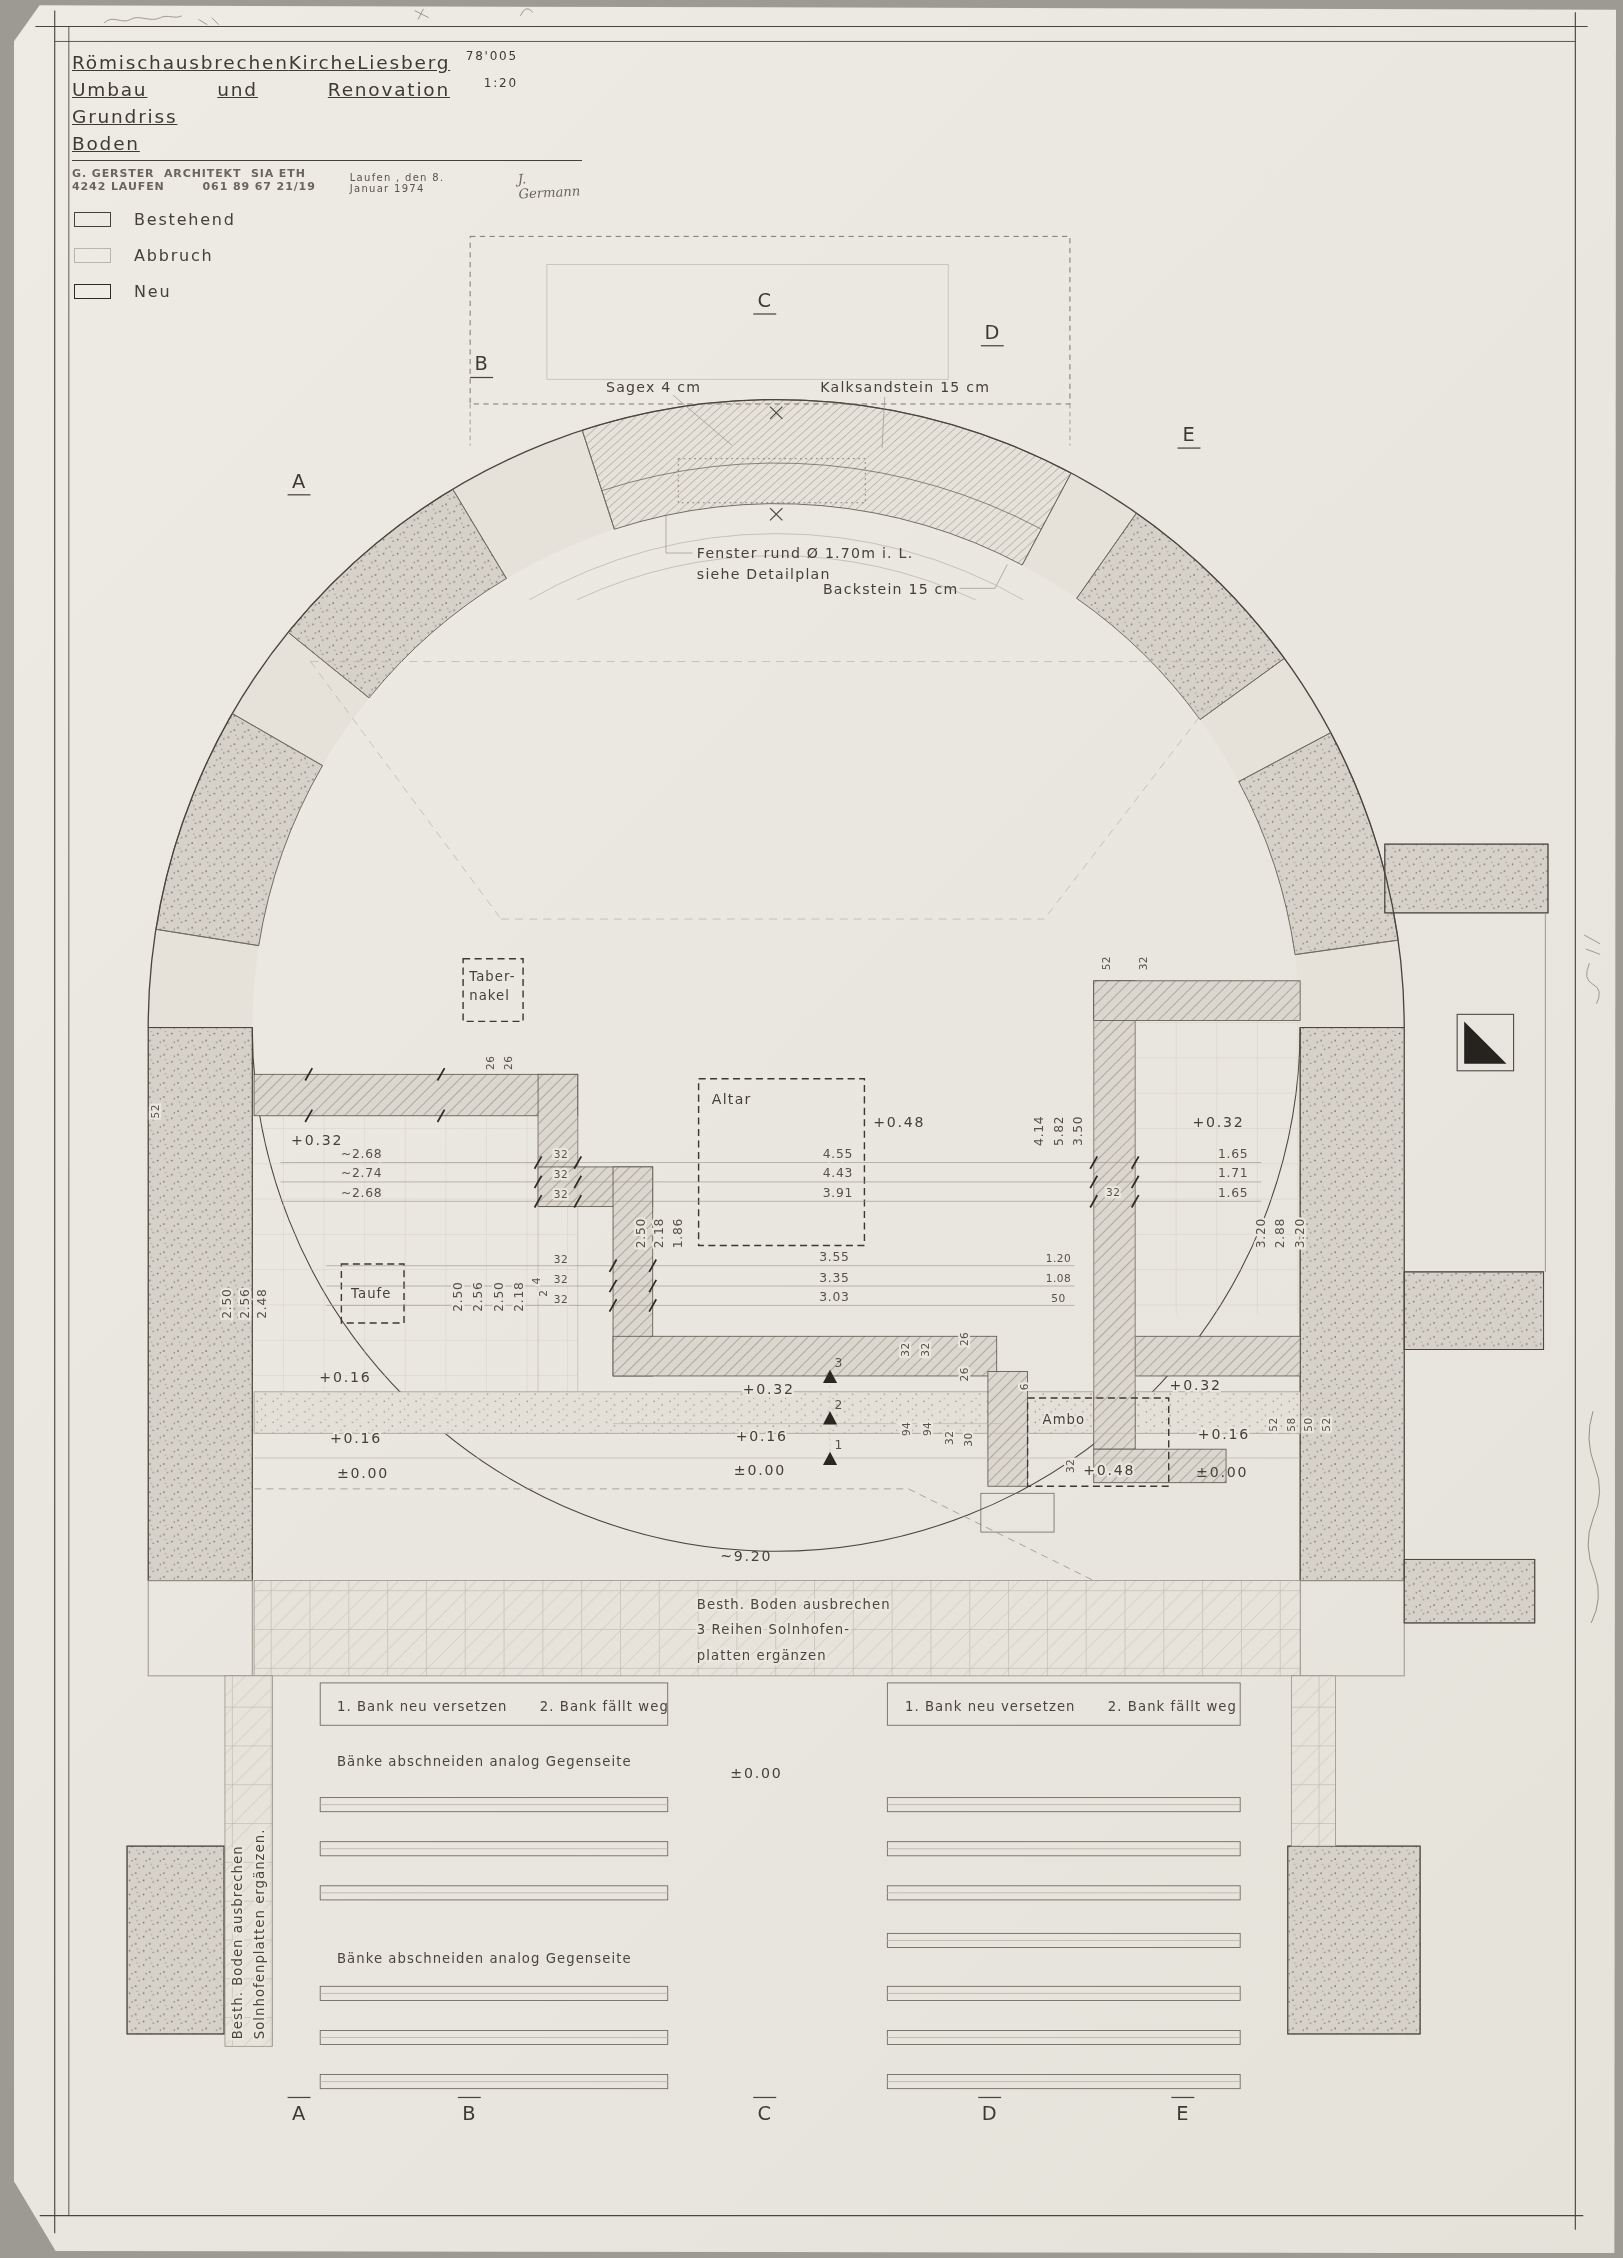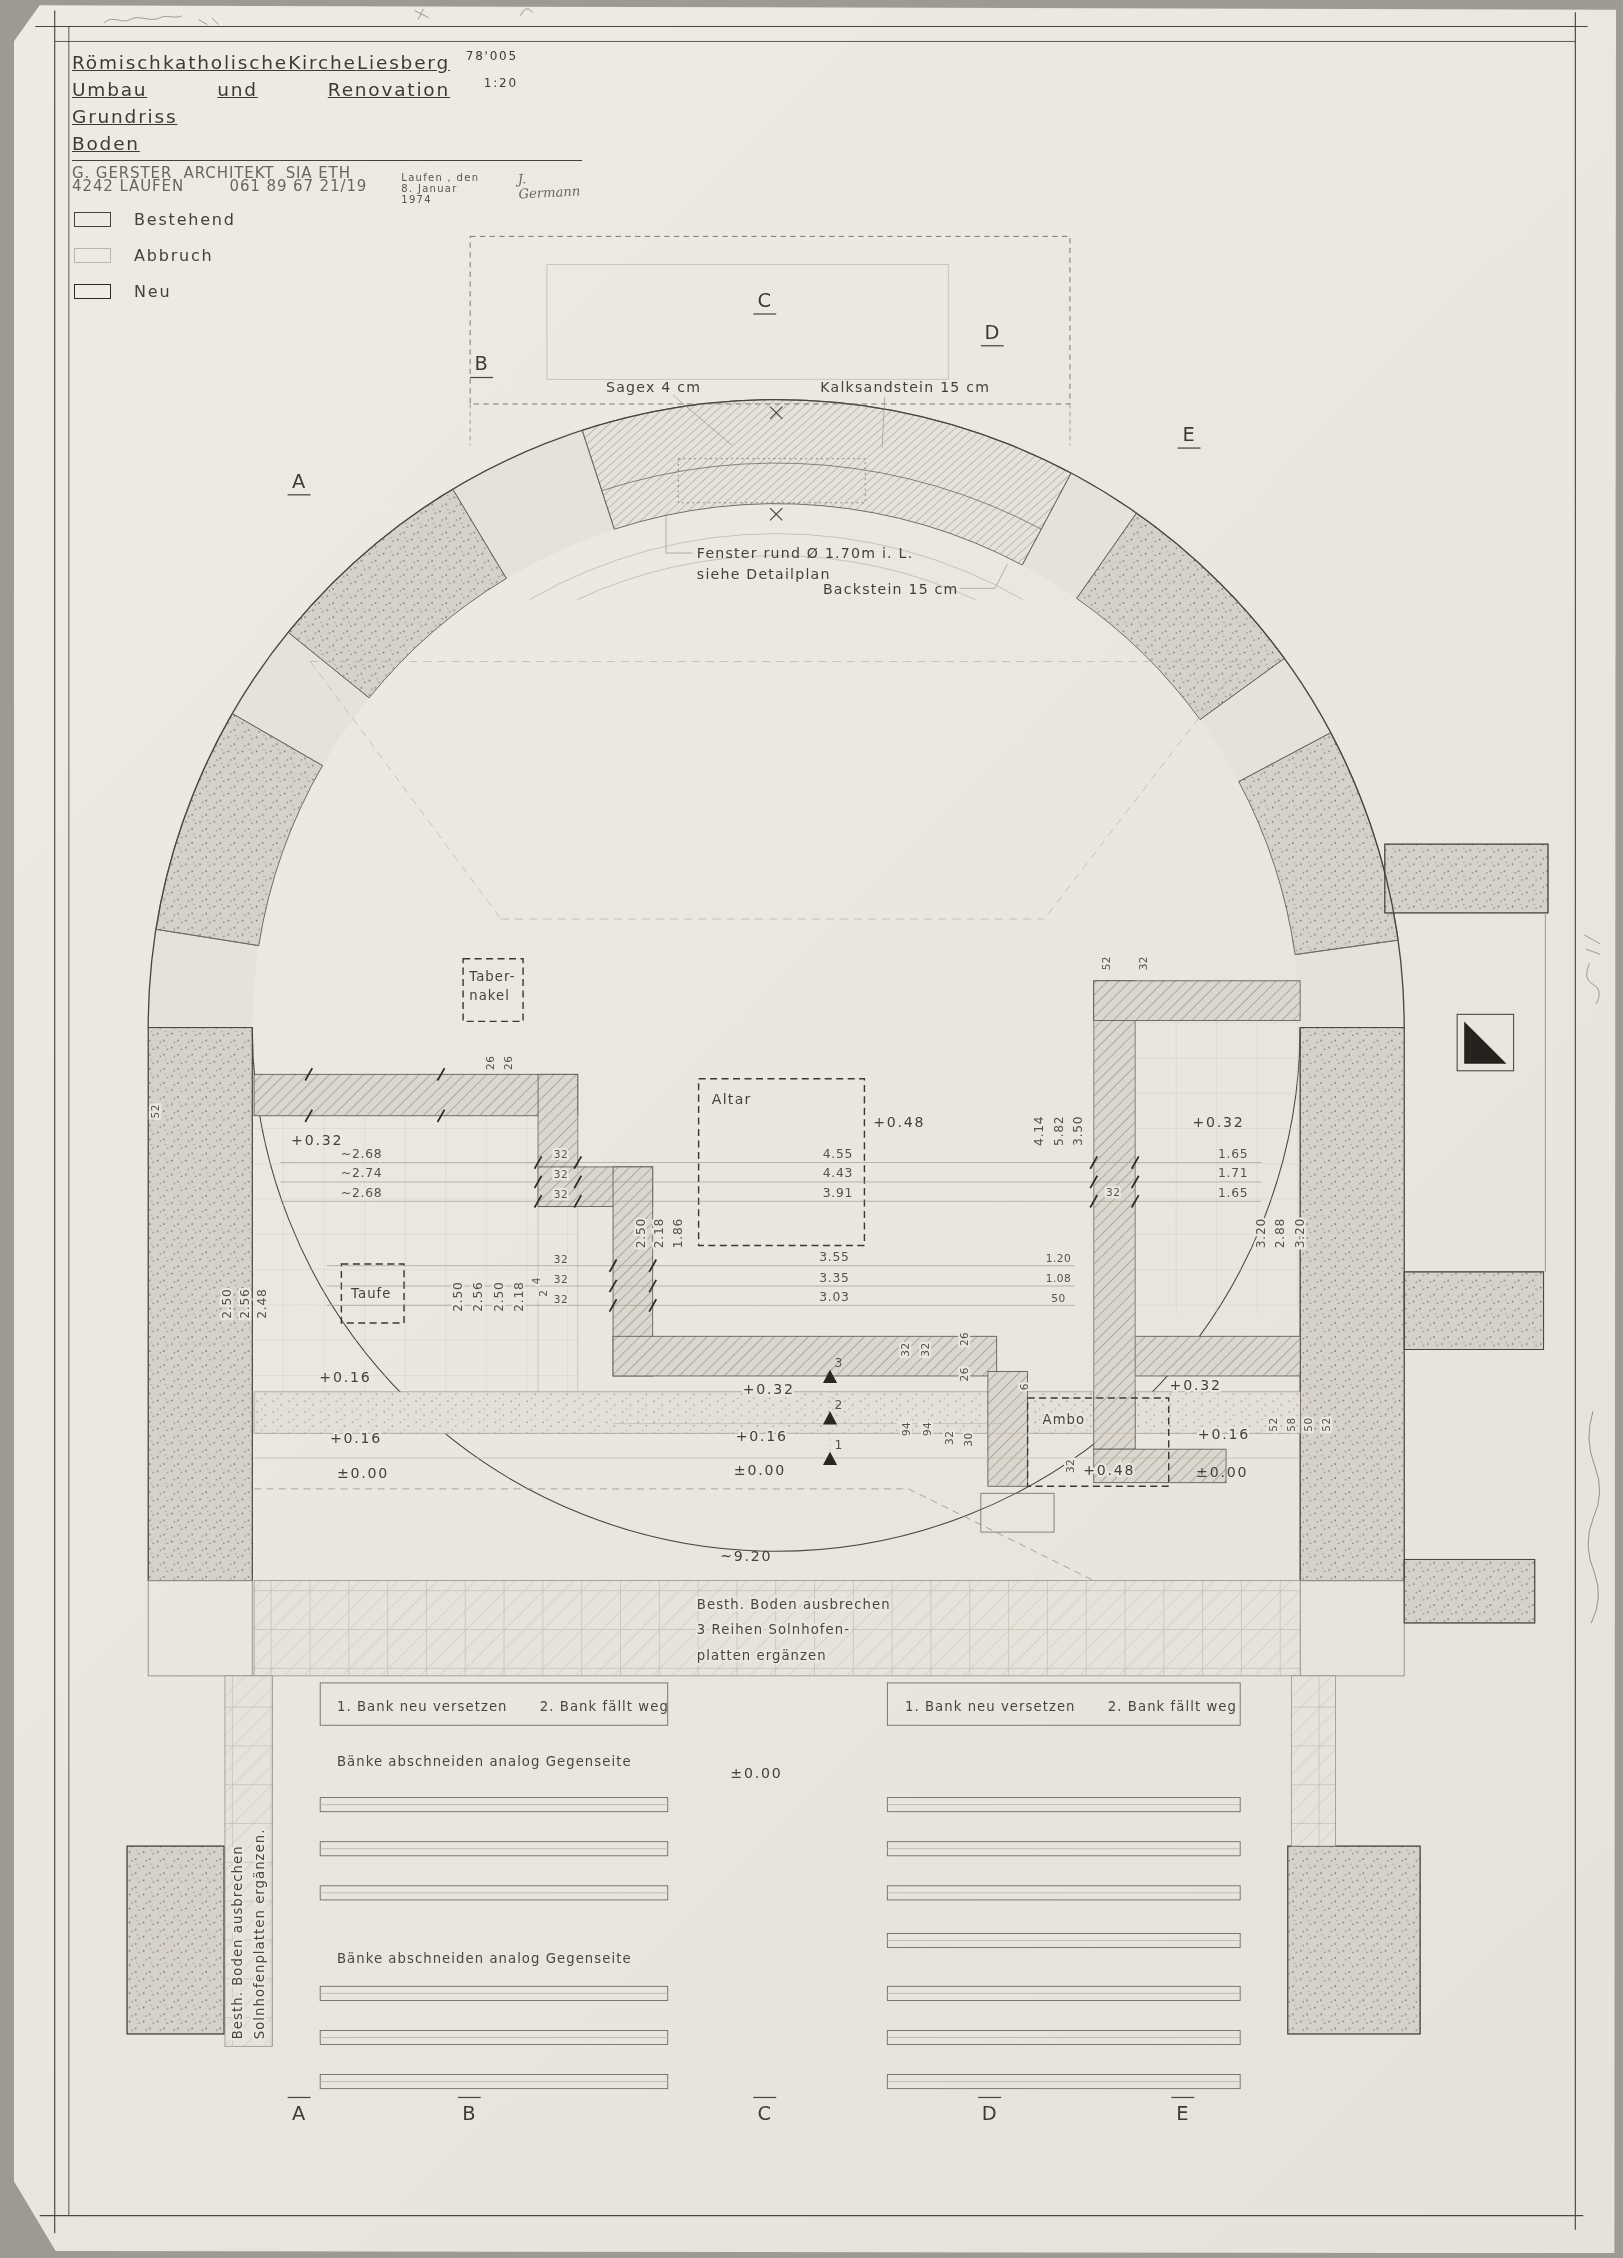--- a/index.html
+++ b/index.html
@@ -8,21 +8,21 @@
          background:linear-gradient(135deg,#eeebe4 0%,#eae7e0 45%,#e5e2da 100%);
          clip-path:polygon(1.6% 0,100% 0.2%,99.9% 100%,2.6% 99.9%,0 96.8%,0 1.6%);}
   .overlay{position:absolute;left:0;top:0;width:1623px;height:2258px;}
   
   .titleblock{position:absolute;left:72px;top:49px;width:508px;color:#3e3a33;}
   .tline{display:flex;justify-content:space-between;width:378px;font-size:18.5px;letter-spacing:1.8px;line-height:27px;text-decoration:underline;}
   .tnum{position:absolute;right:62px;font-size:12px;letter-spacing:1.8px;}
   .trow{position:relative;}
   .underline{width:510px;border-bottom:1.4px solid #45413a;margin-top:2.6px;}
   .stamp{display:flex;gap:34px;margin-top:6.2px;align-items:flex-start;}
-  .stampcol{font-size:15px;letter-spacing:0.9px;color:#6b655c;line-height:13.2px;white-space:pre;}
+  .stampcol{font-size:11px;letter-spacing:0.9px;color:#6b655c;line-height:13.2px;white-space:pre;font-weight:bold;}
   .datecol{font-size:10px;letter-spacing:1.3px;color:#5a554c;margin-top:5.3px;}
   .sig{font-family:"DejaVu Serif",serif;font-style:italic;font-size:13.2px;color:#6b655c;transform:rotate(-3deg);margin-top:3.5px;}
   
   .legend{position:absolute;left:74px;top:210px;}
   .lrow{display:flex;align-items:center;gap:23px;margin-bottom:17px;}
   .sw{width:35px;height:13.2px;border:1.4px solid #45413a;background:transparent;}
   .sw.abbruch{border:1.1px solid #bcb6aa;}
   .sw.neu{border:1.8px solid #2e2a24;background:#efece5;}
   .llab{font-size:16px;letter-spacing:1.8px;color:#45403a;}
   
@@ -437,21 +437,21 @@
     <line x1="1109" y1="2378" x2="1135" y2="2378" class="ln" stroke-width="1.4"></line>
     <text x="1122" y="2404" class="tsec">D</text>
     <line x1="1328" y1="2378" x2="1354" y2="2378" class="ln" stroke-width="1.4"></line>
     <text x="1341" y="2404" class="tsec">E</text>
   </g>
 </svg>
 
 <div class="titleblock">
   <div class="tline">
     <span>Römisch</span>
-    <span>katholische</span>
+    <span>ausbrechen</span>
     <span>Kirche</span>
     <span>Liesberg</span>
   </div>
   <div class="trow">
     <div class="tline">
       <span>Umbau</span>
       <span>und</span>
       <span>Renovation</span>
     </div>
     <span class="tnum" style="top:-27px;">78'005</span>

